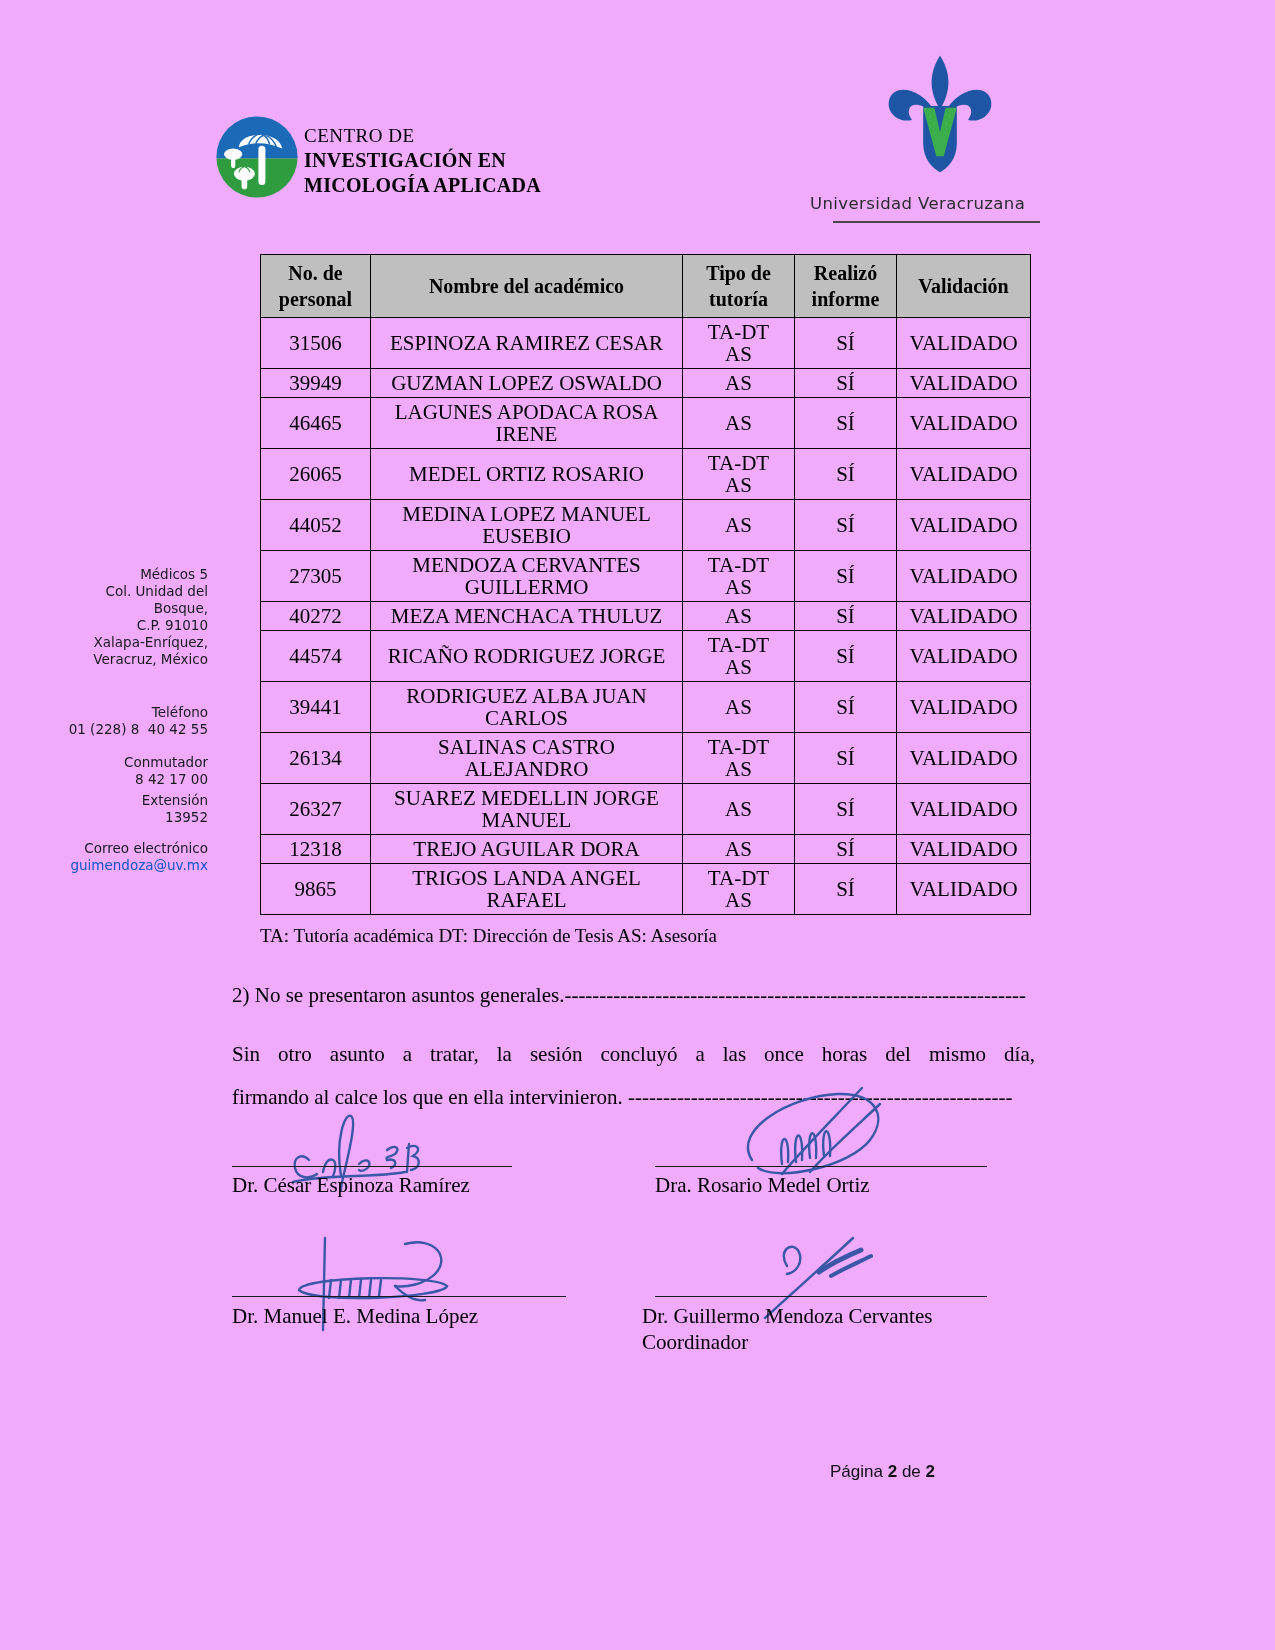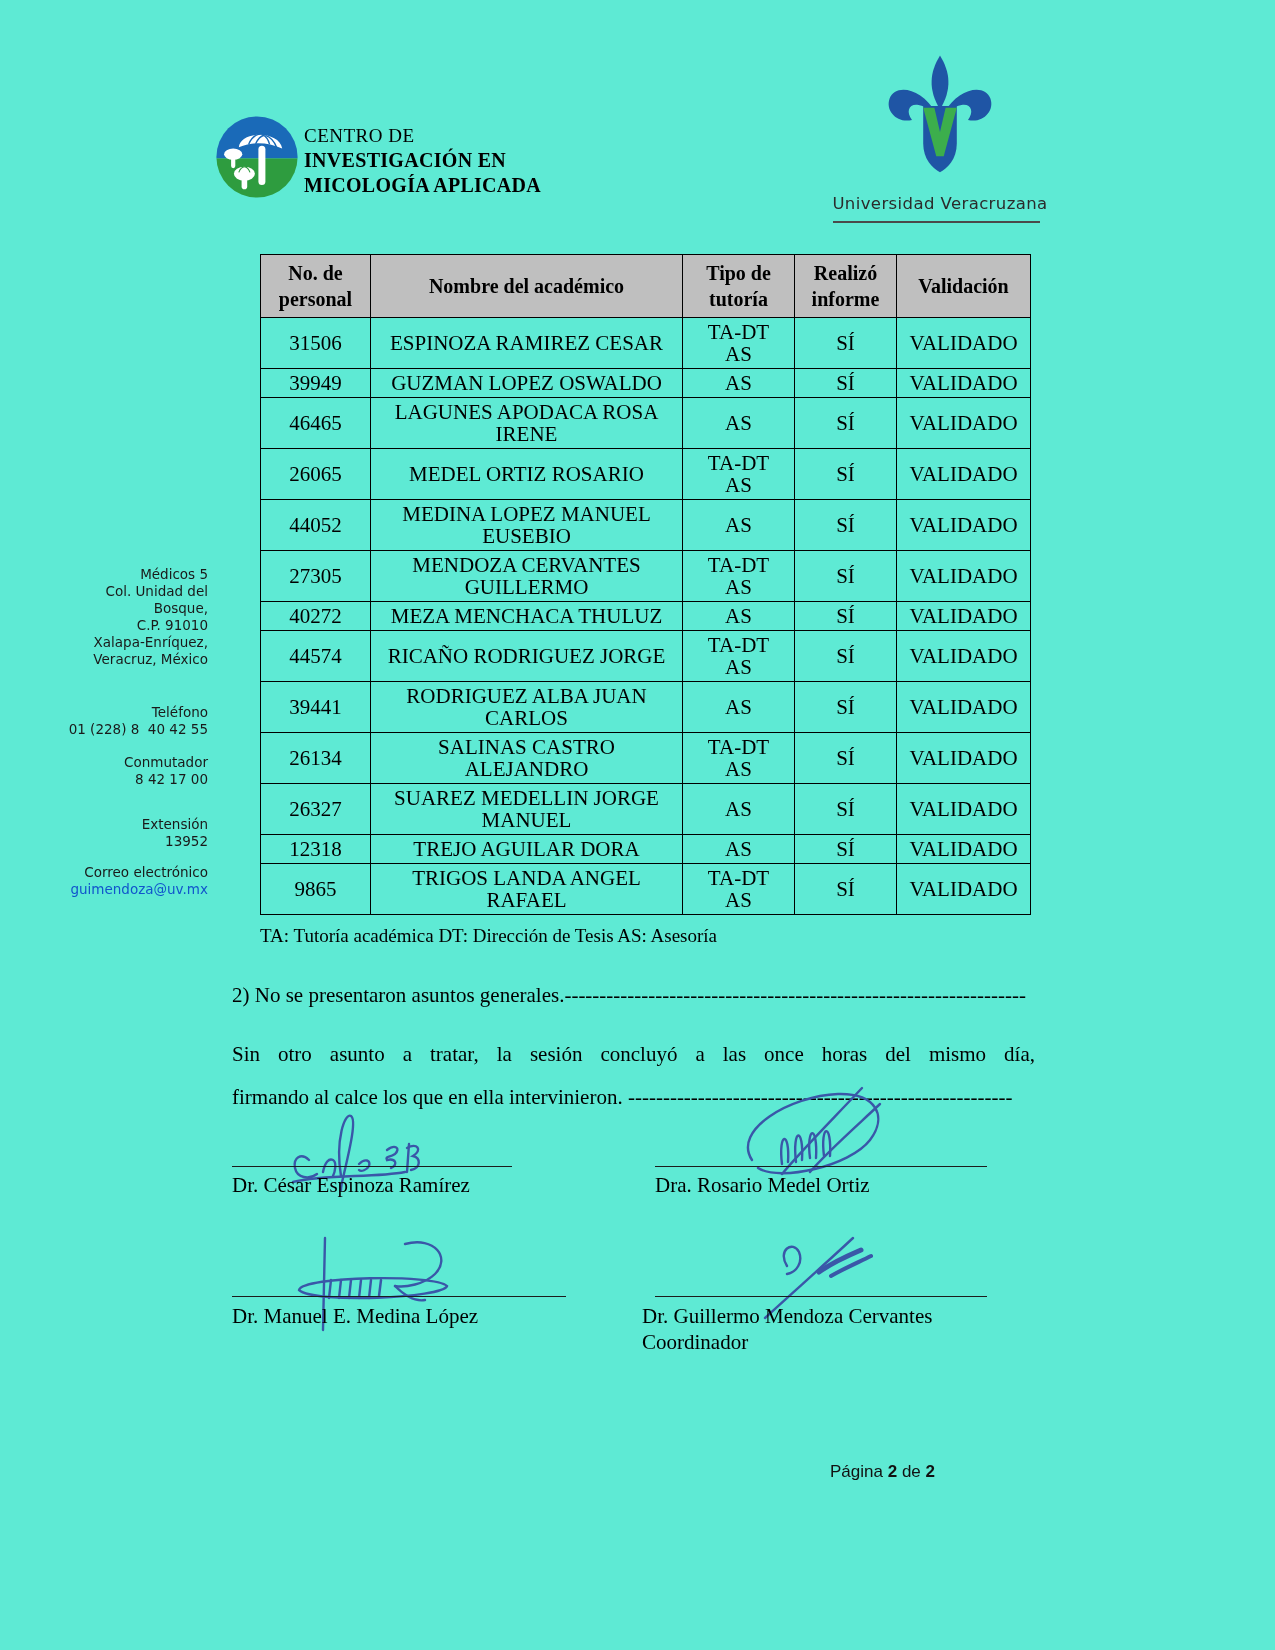--- a/index.html
+++ b/index.html
@@ -2,39 +2,39 @@
 <html lang="es" style="--cima-blue: #1A6AB8; --cima-green: #2E9C3F; --uv-blue: #1F55A5; --uv-green: #3CAE4C; --header-gray: #BFBFBF; --link-blue: #1155CC; --ink-blue: #3A57A8;"><head>
 <meta charset="utf-8">
 <style>
   :root{
     --cima-blue:#1A6AB8; --cima-green:#2E9C3F;
     --uv-blue:#1F55A5; --uv-green:#3CAE4C;
     --header-gray:#BFBFBF; --link-blue:#1155CC; --ink-blue:#3A57A8;
   }
   html,body{margin:0;padding:0;background:#fff;}
   .page{
-    position:relative;width:1275px;height:1650px;background:#5eead4;overflow:hidden;
+    position:relative;width:1275px;height:1650px;background:#f0abfc;overflow:hidden;
     font-family:"Liberation Serif", serif;color:#000;
   }
   
   .cima-logo{position:absolute;left:215px;top:115px;width:84px;height:84px;}
   .cima-text{position:absolute;left:304px;top:123px;line-height:25px;white-space:nowrap;}
   .cima-text .l1{font-size:19px;letter-spacing:0.5px;}
   .cima-text .l2,.cima-text .l3{font-size:20px;font-weight:bold;letter-spacing:0.3px;}
   .uv-logo{position:absolute;left:884px;top:52px;width:112px;height:134px;}
-  .uv-caption{position:absolute;left:810px;top:194px;width:260px;text-align:center;
+  .uv-caption{position:absolute;left:810px;top:194px;width:260px;
     font-family:"DejaVu Sans", sans-serif;font-size:16.5px;color:#2b2b2b;letter-spacing:0.4px;}
   .uv-underline{position:absolute;left:833px;top:221px;width:207px;border-top:2px solid #4a4a4a;}
   
   .sidebar{position:absolute;left:52px;top:566px;width:156px;text-align:right;
     font-family:"DejaVu Sans", sans-serif;font-size:13.5px;line-height:17px;color:#1a1a1a;}
   .sidebar .grp{margin-top:0;}
   .sidebar .g-phone{margin-top:36px;}
   .sidebar .g-conm{margin-top:16px;}
-  .sidebar .g-ext{margin-top:28px;}
+  .sidebar .g-ext{margin-top:4px;}
   .sidebar .g-mail{margin-top:14px;}
   .sidebar .pre{white-space:pre-wrap;}
   .sidebar a{color:var(--link-blue);}
   
   .main{position:absolute;left:232px;top:254px;width:803px;}
   table.tut{border-collapse:collapse;table-layout:fixed;width:770px;margin-left:28px;}
   table.tut th,table.tut td{border:1.6px solid #000;text-align:center;vertical-align:middle;}
   table.tut th{background:var(--header-gray);font-weight:bold;font-size:20px;line-height:26px;padding:5px 4px;}
   table.tut td{font-size:21px;line-height:22px;padding:3px 8px;}
   col.c-no{width:110px;} col.c-nombre{width:312px;} col.c-tipo{width:112px;}

